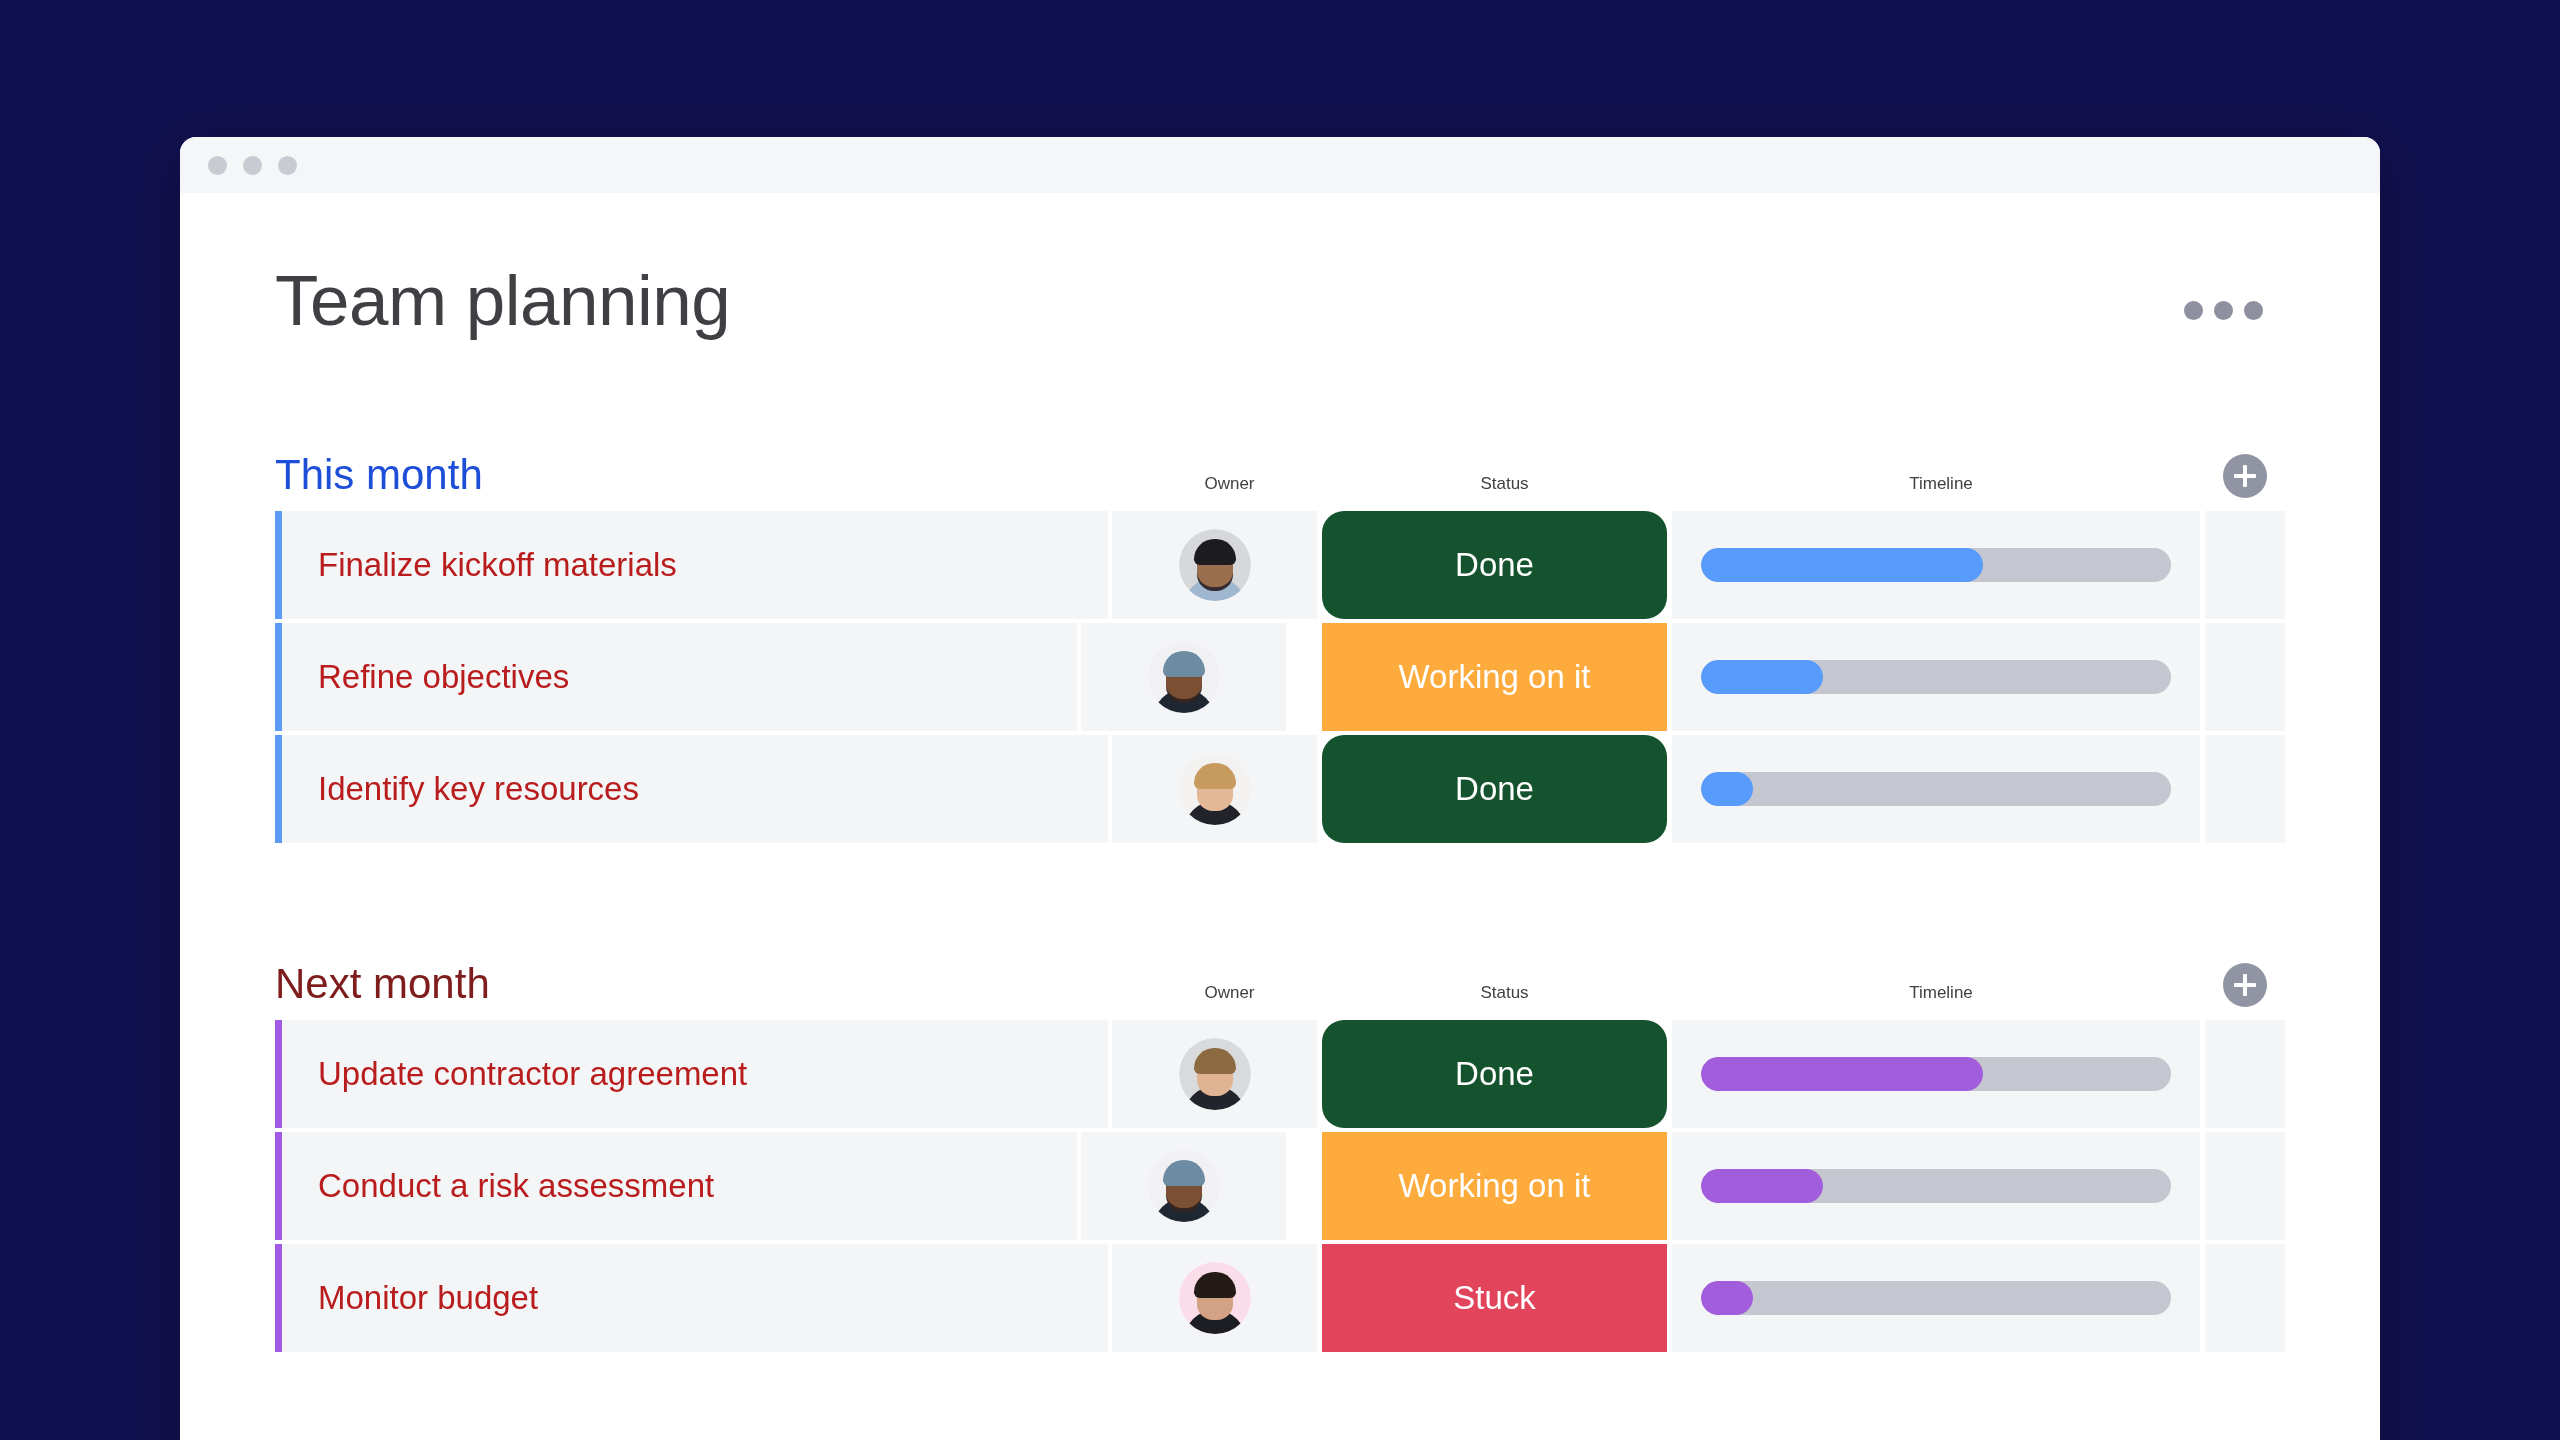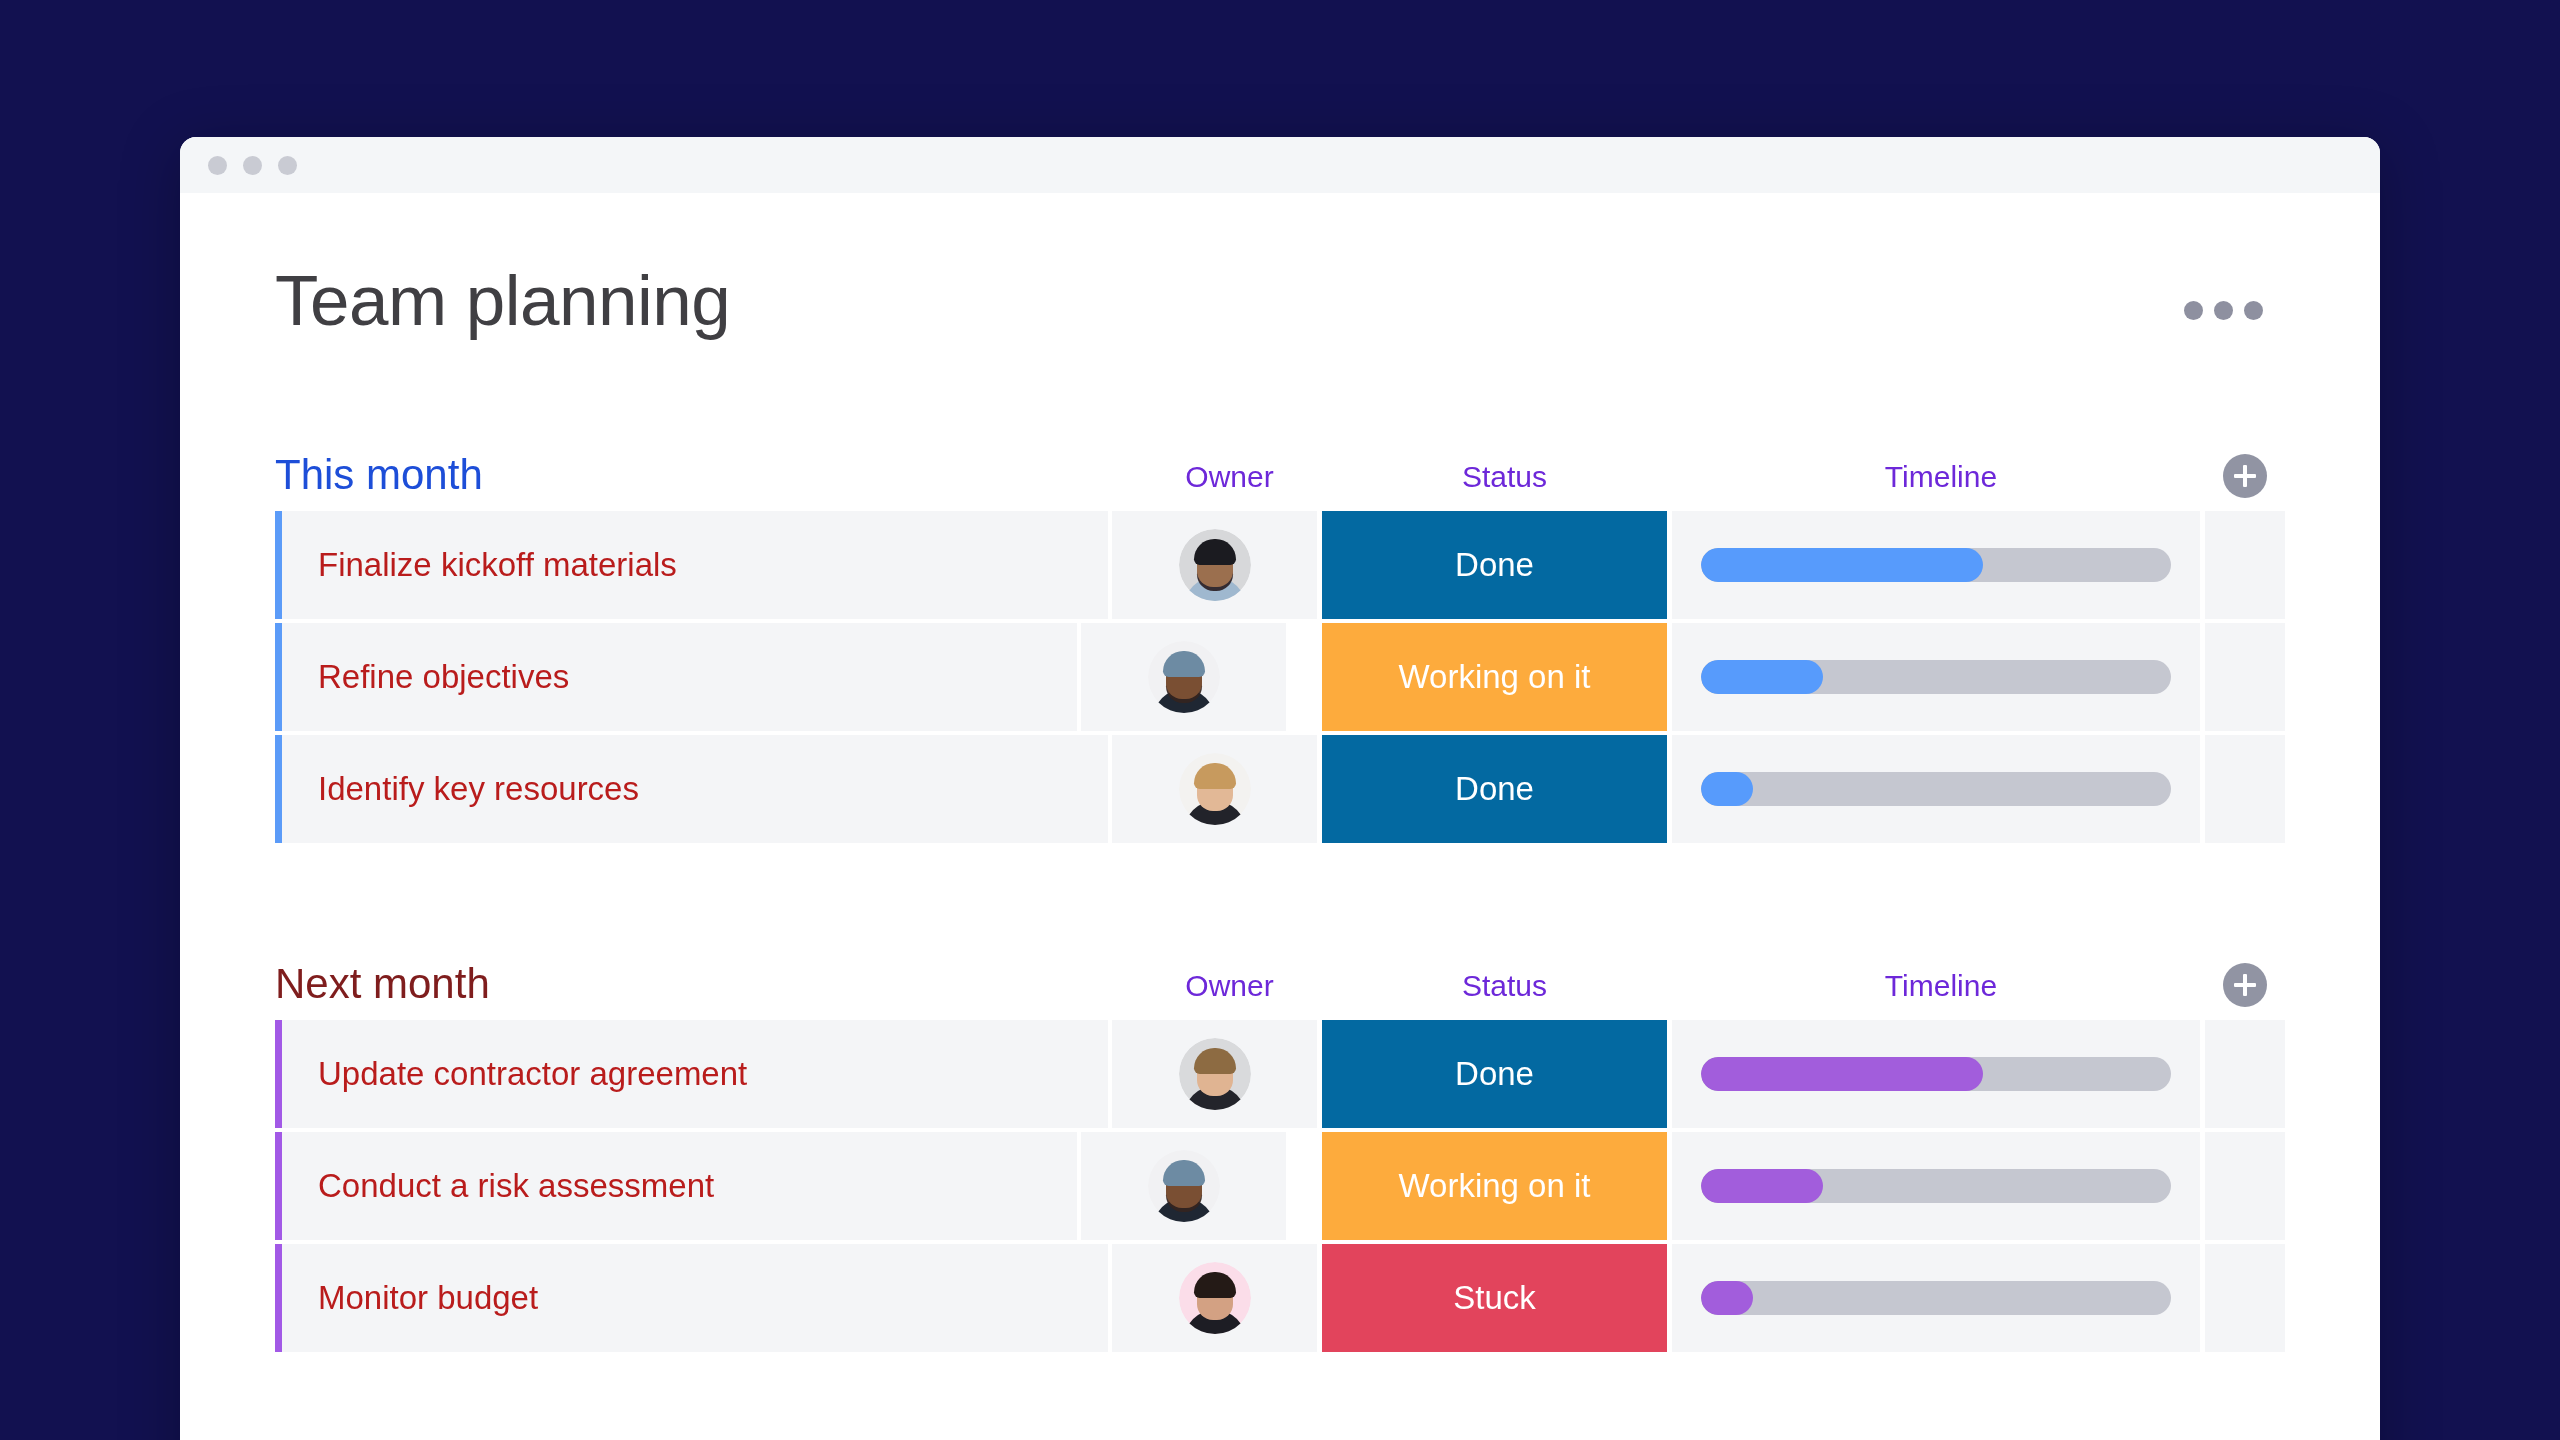--- a/index.html
+++ b/index.html
@@ -61,21 +61,21 @@
   }
   .group-title {
     font-size: 42px; font-weight: 400; line-height: 1;
   }
   .group-title.blue   { color: #1d4ed8; }
   .group-title.purple { color: #7f1d1d; }
 
   .spacer-flex { flex: 1 1 auto; }
 
   .col-head {
-    font-size: 30px; color: #6d28d9;
+    font-size: 17px; color: #404040;
     text-align: center; line-height: 1;
     padding-bottom: 4px;
   }
   .col-head.owner    { width: 205px; }
   .col-head.status   { width: 345px; }
   .col-head.timeline { width: 528px; }
   .col-head.addcol   { width: 80px; display: flex; justify-content: center; }
 
   .add-btn {
     width: 44px; height: 44px; border-radius: 50%;
@@ -111,21 +111,21 @@
     width: 205px; background: #f4f5f7;
     display: flex; align-items: center; justify-content: center;
     margin-left: 4px;
   }
   .cell-status {
     width: 345px;
     display: flex; align-items: center; justify-content: center;
     margin-left: 5px;
   }
   .status-label { font-size: 33px; color: #ffffff; }
-  .st-done    { background: #0369a1; }
+  .st-done    { background: #14532d; border-radius: 22px; }
   .st-working { background: #fdab3d; margin-left: 36px; }
   .st-stuck   { background: #e2445c; }
 
   .cell-timeline {
     width: 528px; background: #f4f5f7;
     display: flex; align-items: center;
     padding: 0 29px;
     margin-left: 5px;
   }
   .track {

